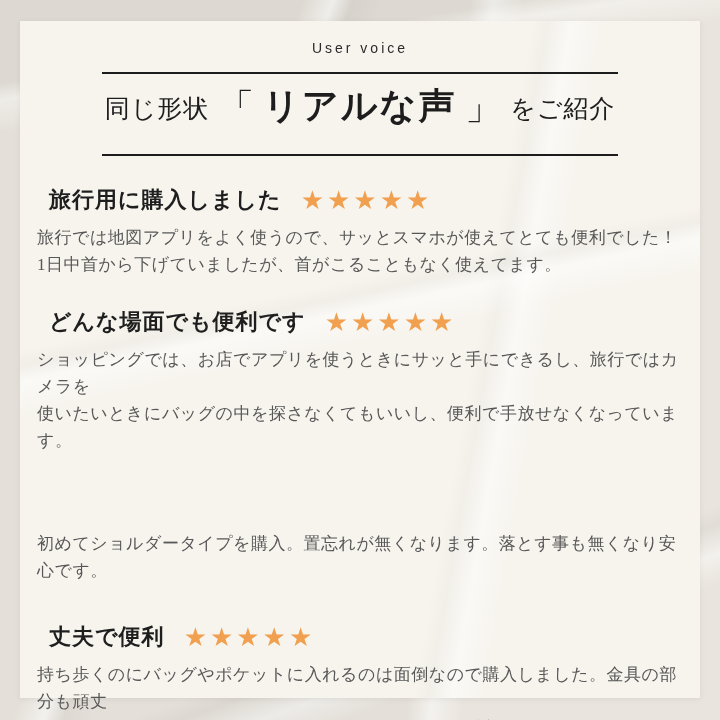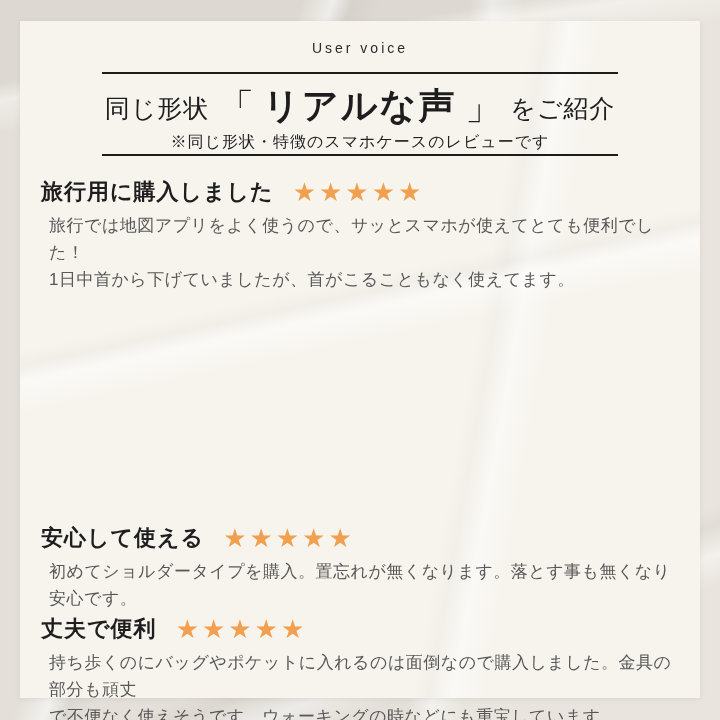--- a/index.html
+++ b/index.html
@@ -85,79 +85,83 @@
     left: 17px;
     width: 650px;
   }
   .review-1 { top: 155px; }
   .review-2 { top: 277px; }
   .review-3 { top: 389px; }
   .review-4 { top: 501px; }
   .review-5 { top: 592px; }
 
   .review-title {
-    margin: 4px;
+    margin: 12px;
     font-size: 22px;
     line-height: 24px;
     font-weight: 700;
     color: #1e1e1e;
     letter-spacing: 1px;
     white-space: nowrap;
   }
   .stars {
     color: var(--star-color, #f0a04f);
     font-size: 26px;
     letter-spacing: 3px;
     margin-left: 12px;
     vertical-align: -2px;
     font-weight: 400;
   }
   .review-body {
-    margin: 8px 0 0 12px;
+    margin: 8px 0 0 0;
     font-size: 17px;
     line-height: 27px;
     color: #575757;
     letter-spacing: 0.5px;
     white-space: pre-line;
+    font-family: Liberation Serif, serif;
   }
 </style>
 </head>
 <body>
 
 <div class="page">
   <div class="card">
 
     <div class="eyebrow">User voice</div>
     <div class="rule rule-top"></div>
     <h1 class="heading">
       <span class="t-normal">同じ形状</span>
       <span class="t-bracket">「</span>
       <span class="t-em">リアルな声</span>
       <span class="t-bracket">」</span>
       <span class="t-normal">をご紹介</span>
     </h1>
-    <div class="subtitle">※同じ形状・特徴のスマホケースのレビューです</div>
     <div class="rule rule-bottom"></div>
 
     <section class="review review-1">
       <h2 class="review-title">
         <span>旅行用に購入しました</span>
         <span class="stars">★★★★★</span>
       </h2>
       <p class="review-body">旅行では地図アプリをよく使うので、サッとスマホが使えてとても便利でした！
 1日中首から下げていましたが、首がこることもなく使えてます。</p>
     </section>
 
+    <section class="review review-2">
+      <h2 class="review-title">
+        <span>どんな場面でも便利です</span>
+        <span class="stars">★★★★★</span>
+      </h2>
+      <p class="review-body">ショッピングでは、お店でアプリを使うときにサッと手にできるし、旅行ではカメラを
+使いたいときにバッグの中を探さなくてもいいし、便利で手放せなくなっています。</p>
+    </section>
 
 
     <section class="review review-4">
-      <h2 class="review-title">
-        <span>安心して使える</span>
-        <span class="stars">★★★★★</span>
-      </h2>
       <p class="review-body">初めてショルダータイプを購入。置忘れが無くなります。落とす事も無くなり安心です。</p>
     </section>
 
     <section class="review review-5">
       <h2 class="review-title">
         <span>丈夫で便利</span>
         <span class="stars">★★★★★</span>
       </h2>
       <p class="review-body">持ち歩くのにバッグやポケットに入れるのは面倒なので購入しました。金具の部分も頑丈
 で不便なく使えそうです。ウォーキングの時などにも重宝しています。</p>

